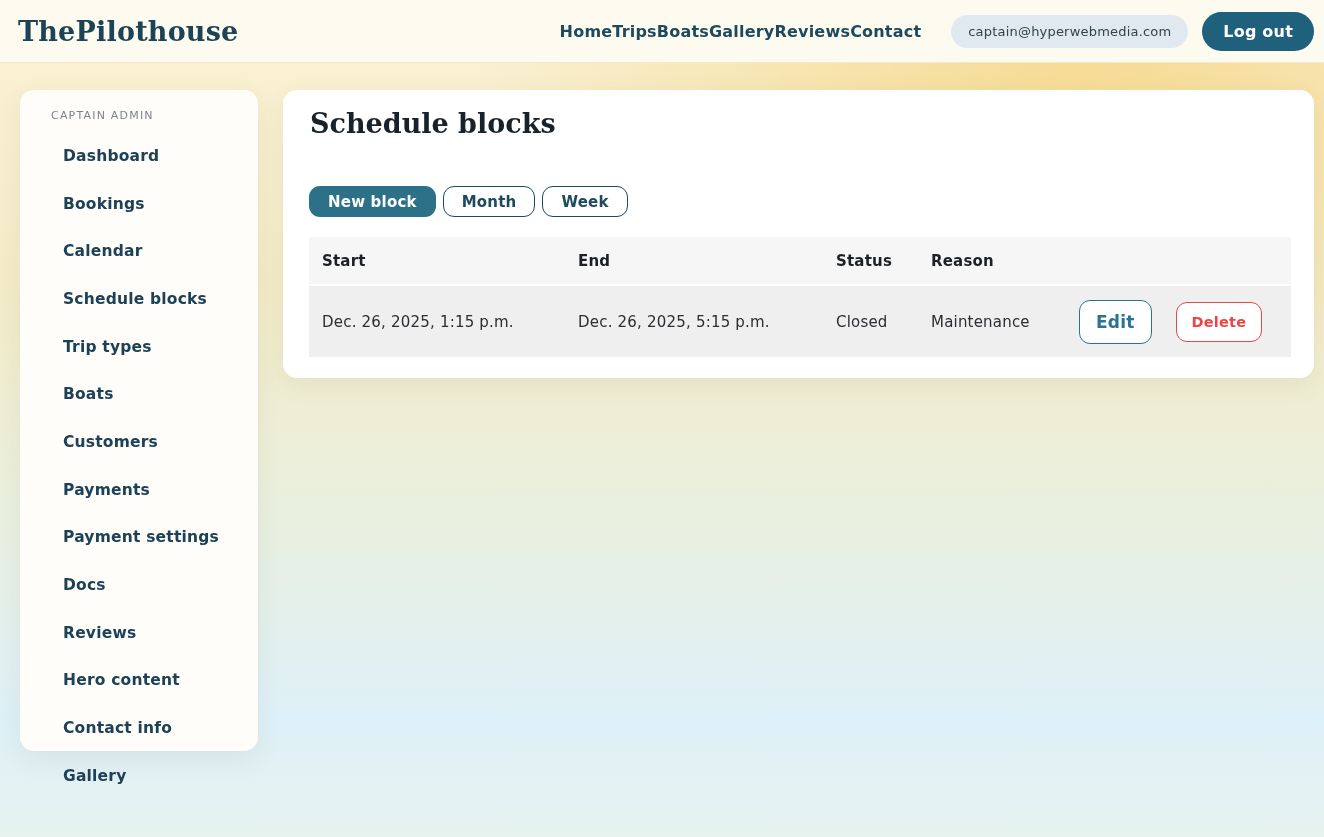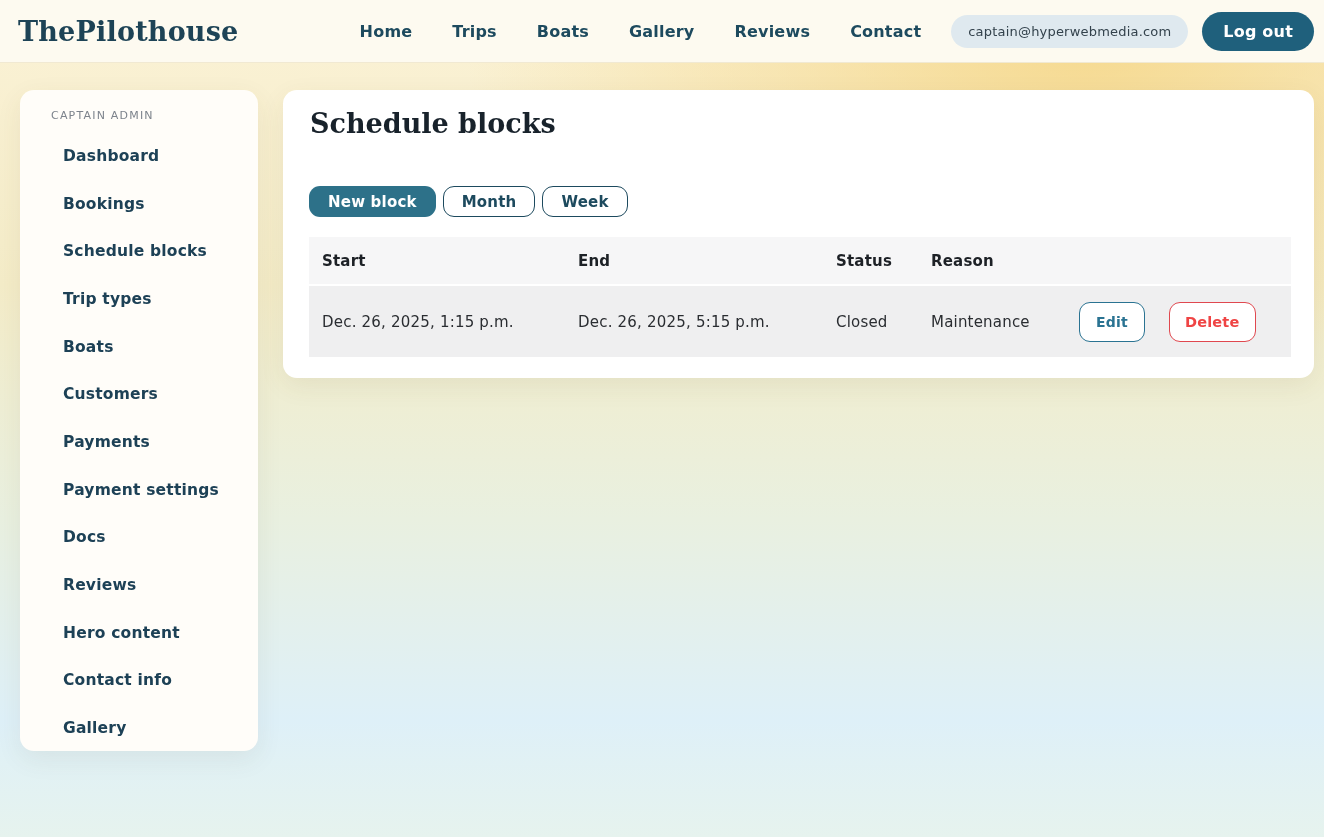--- a/index.html
+++ b/index.html
@@ -18,21 +18,21 @@
     position: absolute; left: 0; top: 0; width: 1324px; height: 63px;
     background: #fdfaf0;
     display: flex; align-items: center;
     padding: 0 10px 0 18px;
     border-bottom: 1px solid #f1e9d2;
   }
   .logo {
     font-family: "DejaVu Serif", serif;
     font-weight: 700; font-size: 27px; color: #1d4356; letter-spacing: 0.2px;
   }
-  .nav { display: flex; gap: 40px; margin-left: auto; align-items: center; }
+  .nav { display: flex; margin-left: auto; align-items: center; }
   .nav-item {
     font-size: 16px; font-weight: 700; color: #1d4a5e;
     text-decoration: none; cursor: pointer; letter-spacing: 0.2px;
   }
   .email-pill {
     margin-left: 30px;
     background: #dfe9ef; color: #33424c;
     font-size: 13px; letter-spacing: 0.2px;
     border-radius: 999px; padding: 9px 17px;
     white-space: nowrap;
@@ -116,21 +116,21 @@
     background: #efeff0;
     font-size: 15px; color: #2a2d31; letter-spacing: 0.2px;
     height: 72px; padding: 0 0 0 13px;
     vertical-align: middle;
   }
   .row-actions { display: flex; gap: 24px; align-items: center; padding-right: 2px; }
   .btn-edit {
     background: #ffffff; color: #2a7392;
     border: 1px solid #2a7392; border-radius: 11px;
     font-family: "DejaVu Sans", sans-serif;
-    font-size: 14px; font-weight: 700; letter-spacing: 0.2px;
+    font-size: 17px; font-weight: 700; letter-spacing: 0.2px;
     padding: 11px 16px; cursor: pointer;
   }
   .btn-delete {
     background: #ffffff; color: #ef4444;
     border: 1px solid #e0484f; border-radius: 11px;
     font-family: "DejaVu Sans", sans-serif;
     font-size: 14.5px; font-weight: 700; letter-spacing: 0.2px;
     padding: 11px 15px; cursor: pointer;
   }
 </style>
@@ -149,20 +149,21 @@
   </nav>
   <div class="email-pill">captain@hyperwebmedia.com</div>
   <button class="logout-btn">Log out</button>
 </header>
 
 <aside class="sidebar">
   <div class="sidebar-title">CAPTAIN ADMIN</div>
   <ul class="sidebar-list">
     <li class="sidebar-item">Dashboard</li>
     <li class="sidebar-item">Bookings</li>
+    <li class="sidebar-item">Calendar</li>
     <li class="sidebar-item">Schedule blocks</li>
     <li class="sidebar-item">Trip types</li>
     <li class="sidebar-item">Boats</li>
     <li class="sidebar-item">Customers</li>
     <li class="sidebar-item">Payments</li>
     <li class="sidebar-item">Payment settings</li>
     <li class="sidebar-item">Docs</li>
     <li class="sidebar-item">Reviews</li>
     <li class="sidebar-item">Hero content</li>
     <li class="sidebar-item">Contact info</li>

